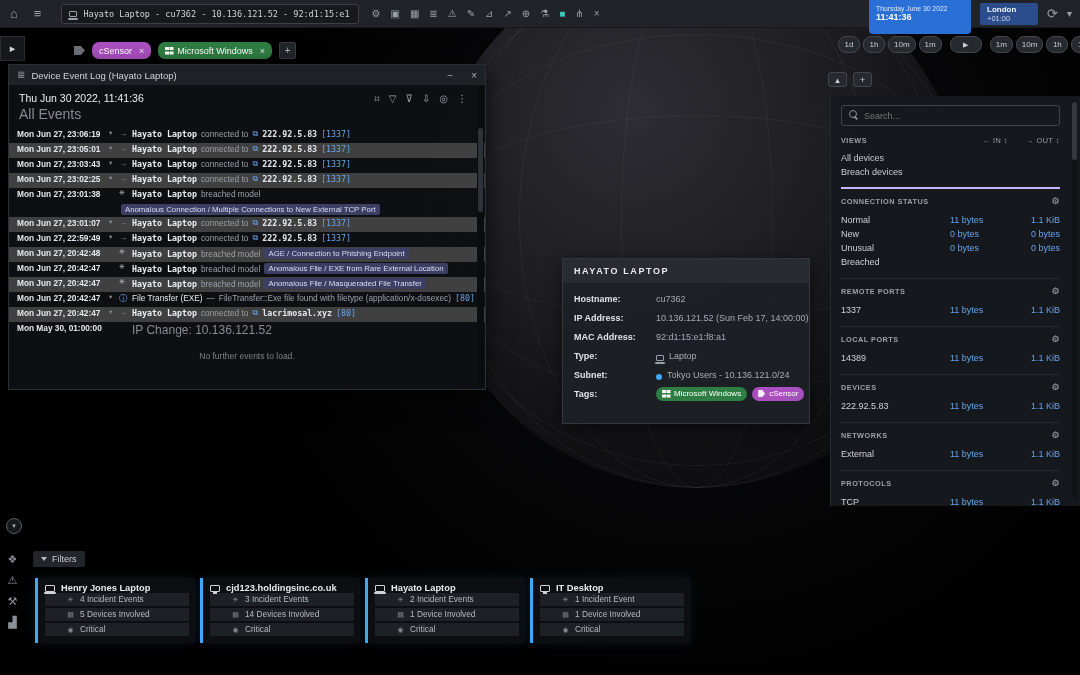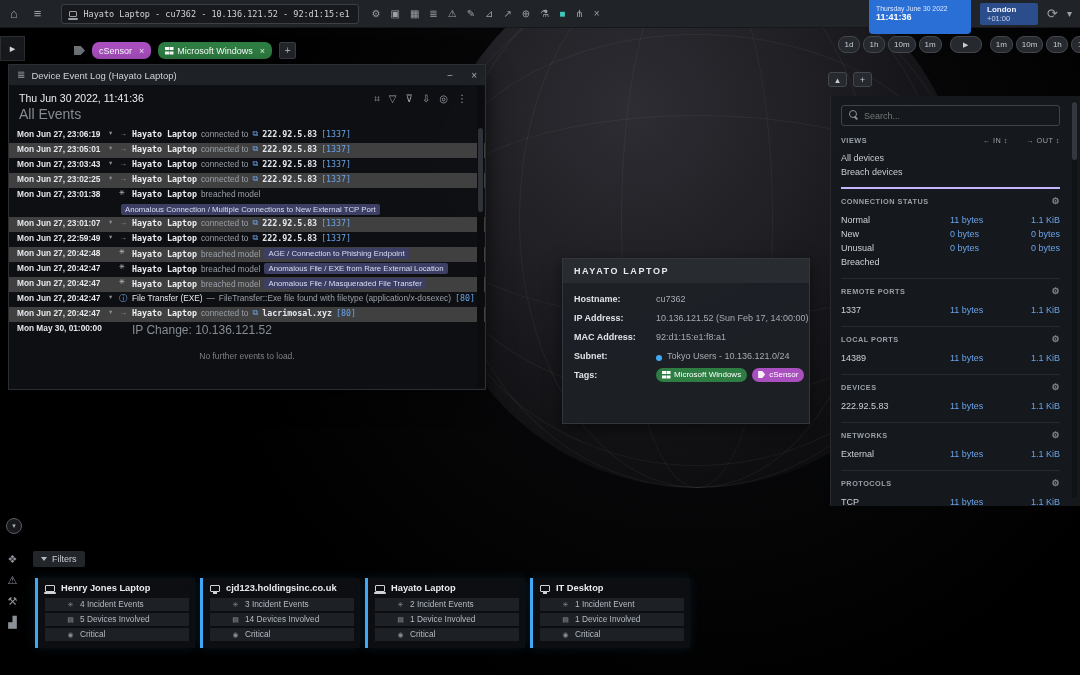--- a/index.html
+++ b/index.html
@@ -132,21 +132,21 @@
   #sidebar-scrollbar{position:absolute;right:3px;top:5px;width:5px;height:398px;background:#101215;border-radius:3px}
   #sidebar-scroll-thumb{position:absolute;top:2px;left:0;width:5px;height:58px;background:#34383e;border-radius:3px}
 
   
   #collapse-btn{position:absolute;left:6px;top:518px;width:16px;height:16px;border-radius:50%;border:1px solid #565b62;background:#17191d;color:#aab0b8;font-size:7px;display:flex;align-items:center;justify-content:center;z-index:12}
   #filters-btn{position:absolute;left:33px;top:551px;height:16px;background:#22252a;border-radius:2px;display:flex;align-items:center;padding:0 8px;gap:5px;font-size:9px;color:#c8ccd2;z-index:12}
   #dock{position:absolute;left:5px;top:554px;display:flex;flex-direction:column;gap:10px;z-index:12;color:#8b9097;font-size:11px}
   .dock-icon{width:15px;text-align:center;line-height:1}
   #cards-row{position:absolute;left:35px;top:578px;display:flex;gap:5px;z-index:12}
   .card{width:160px;background:#0c0e11;border-left:3px solid var(--accent,#3fa9f5);padding:5px 6px 5px 7px;box-shadow:0 0 10px rgba(63,169,245,.12)}
-  .card-head{display:flex;align-items:center;gap:6px;font-size:9.3px;font-weight:bold;color:#e8eaed;margin-bottom:5px;white-space:nowrap}
+  .card-head{display:flex;align-items:center;gap:6px;font-size:9.3px;font-weight:bold;color:#e8eaed;white-space:nowrap}
   .card-head .icon-laptop,.card-head .icon-desktop{color:#d0d4d9}
   .card-row{display:flex;align-items:center;gap:5px;background:#1d2126;margin-bottom:2px;padding:1px 21px;font-size:8.3px;color:#b4bac1;line-height:11px}
   .card-ric{font-size:7px;color:#868c94;width:9px;text-align:center;flex:none}
 </style>
 </head>
 <body>
 
 <div id="space"></div>
 <div id="globe">
   <div class="mer m1"></div>
@@ -419,20 +419,27 @@
           <span>10.136.121.52 (Sun Feb 17, 14:00:00)</span>
         </span>
       </div>
       <div class="di-row">
         <span class="di-label">MAC Address:</span>
         <span class="di-value">
           <span>92:d1:15:e1:f8:a1</span>
         </span>
       </div>
       <div class="di-row">
+        <span class="di-label">Type:</span>
+        <span class="di-value">
+          <span class="icon-laptop sm"></span>
+          <span>Laptop</span>
+        </span>
+      </div>
+      <div class="di-row">
         <span class="di-label">Subnet:</span>
         <span class="di-value">
           <span class="dot"></span>
           <span>Tokyo Users - 10.136.121.0/24</span>
         </span>
       </div>
       <div class="di-row">
         <span class="di-label">Tags:</span>
         <span class="di-value">
           <span class="pill green">

